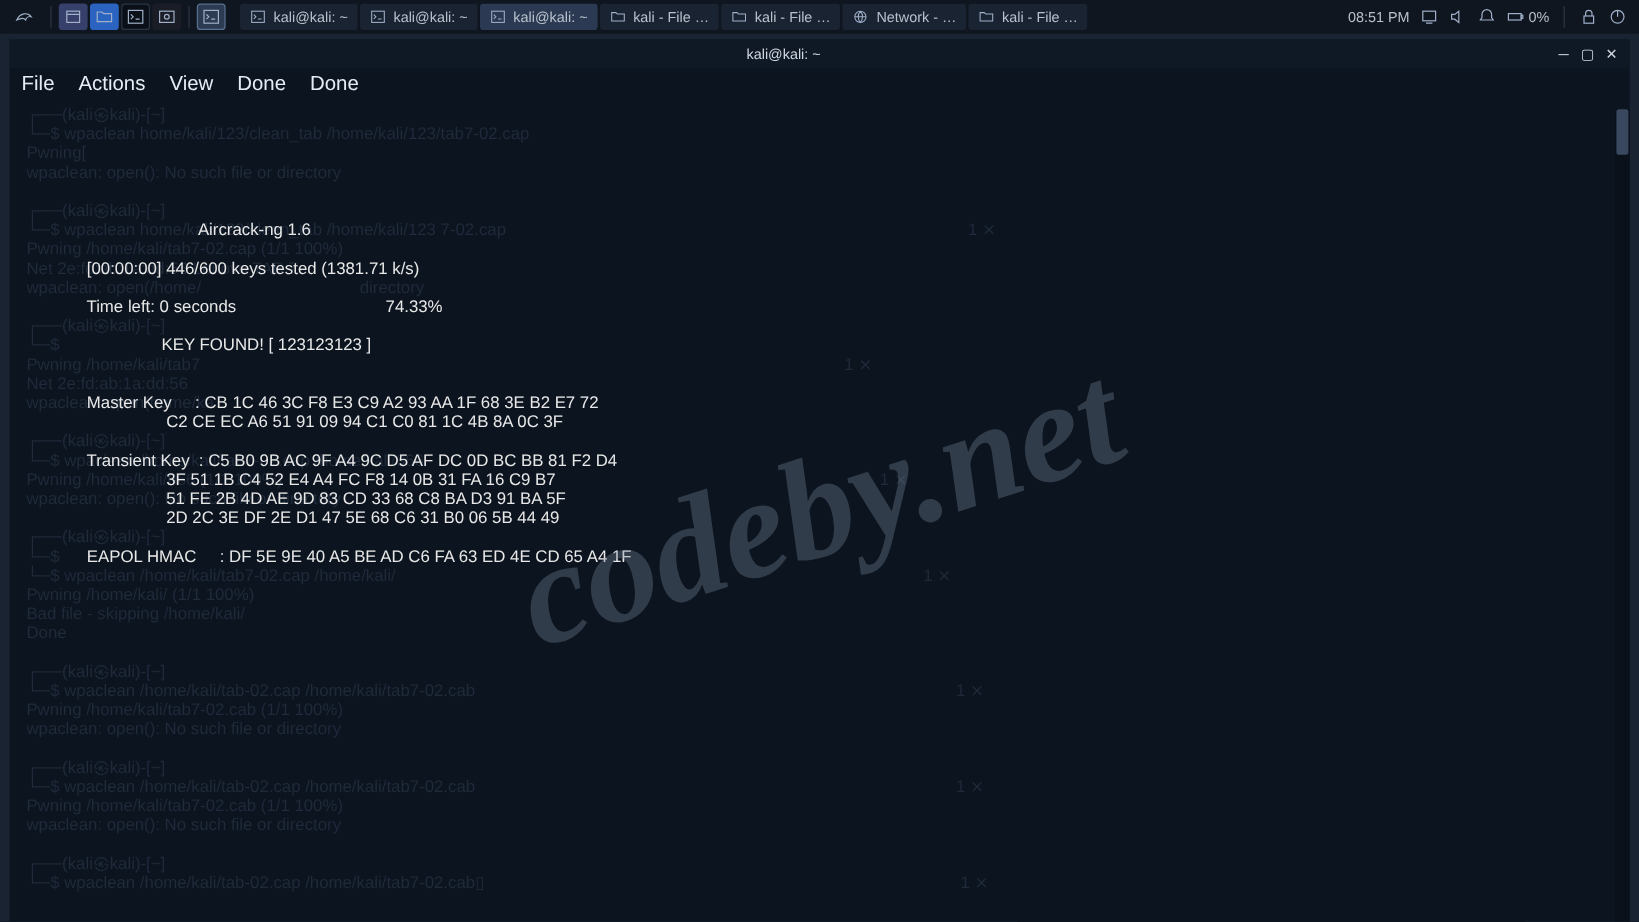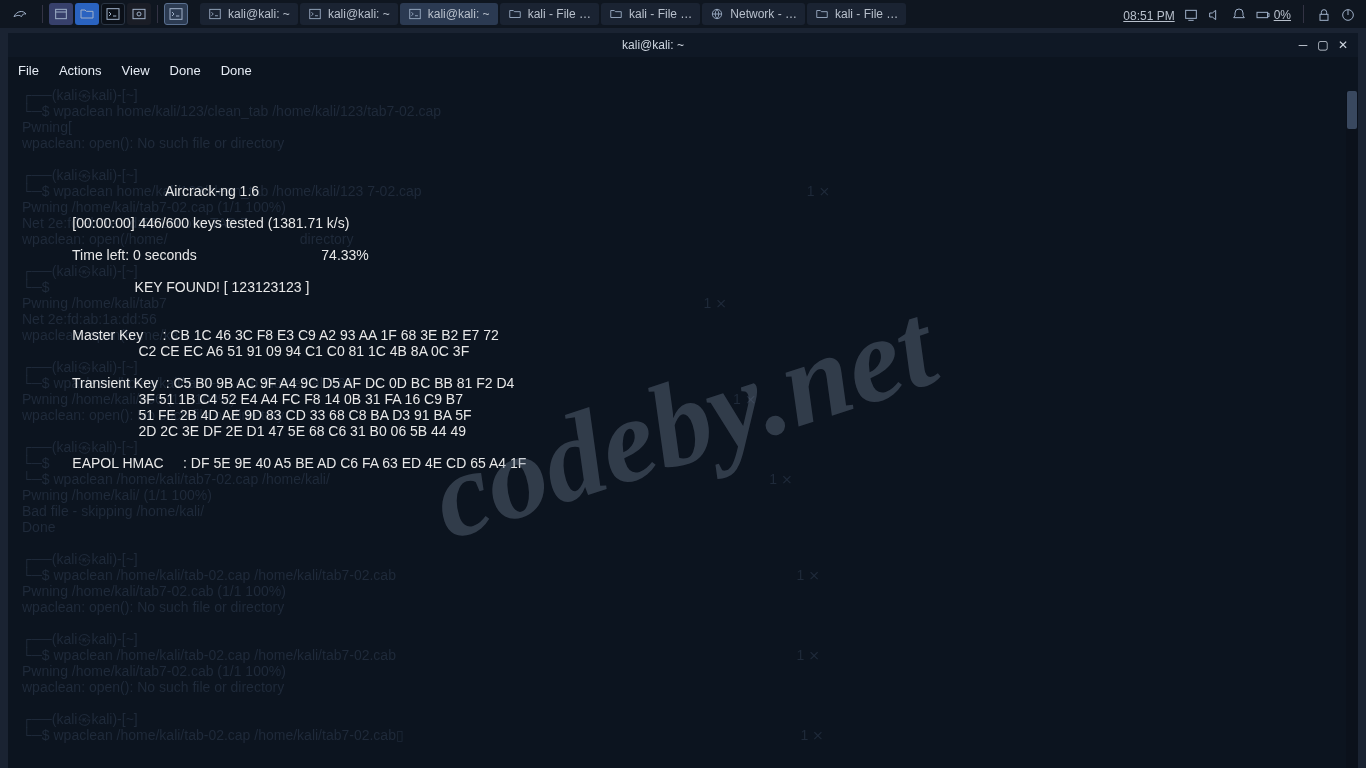--- a/index.html
+++ b/index.html
@@ -33,21 +33,21 @@
 .panel .task {
   height:22px; padding:0 8px;
   background:#1a2332; border-radius:3px;
   display:flex; align-items:center; gap:6px;
   cursor:pointer;
   white-space:nowrap;
   max-width:118px;
 }
 .panel .task.active { background:#2b3a52; }
 .panel .task .tico { width:14px; height:14px; display:inline-block; }
-.panel .tray { display:flex; align-items:flex-end; gap:8px; padding-right:6px;text-decoration:underline; }
+.panel .tray { display:flex; align-items:center; gap:8px; padding-right:6px; }
 .panel .tray span { display:inline-flex; align-items:center; }
 
 
 .termwin {
   position:absolute;
   left:8px; top:33px; right:8px; bottom:0;
   background:#0c141f;
   display:flex; flex-direction:column;
 }
 .titlebar {
@@ -57,21 +57,21 @@
   padding:0 6px;
   font-family:sans-serif; font-size:12px; color:#cfd6e0;
 }
 .titlebar .title { flex:1; text-align:center; }
 .titlebar .winbtn { width:18px; height:18px; display:flex; align-items:center; justify-content:center; cursor:pointer; margin-left:2px; }
 
 .menubar {
   height:26px;
   display:flex; align-items:center;
   padding:0 10px; gap:20px;
-  font-family:sans-serif; font-size:13px; color:#e6ecf5;
+  font-family:sans-serif; font-size:17px; color:#e6ecf5;
 }
 .menubar .mitem { cursor:pointer; }
 
 .termbody {
   flex:1;
   padding:4px 0 10px 14px;
   font-family:Liberation Sans, sans-serif;
   font-size:14px;
   line-height:16px;
   white-space:pre;

